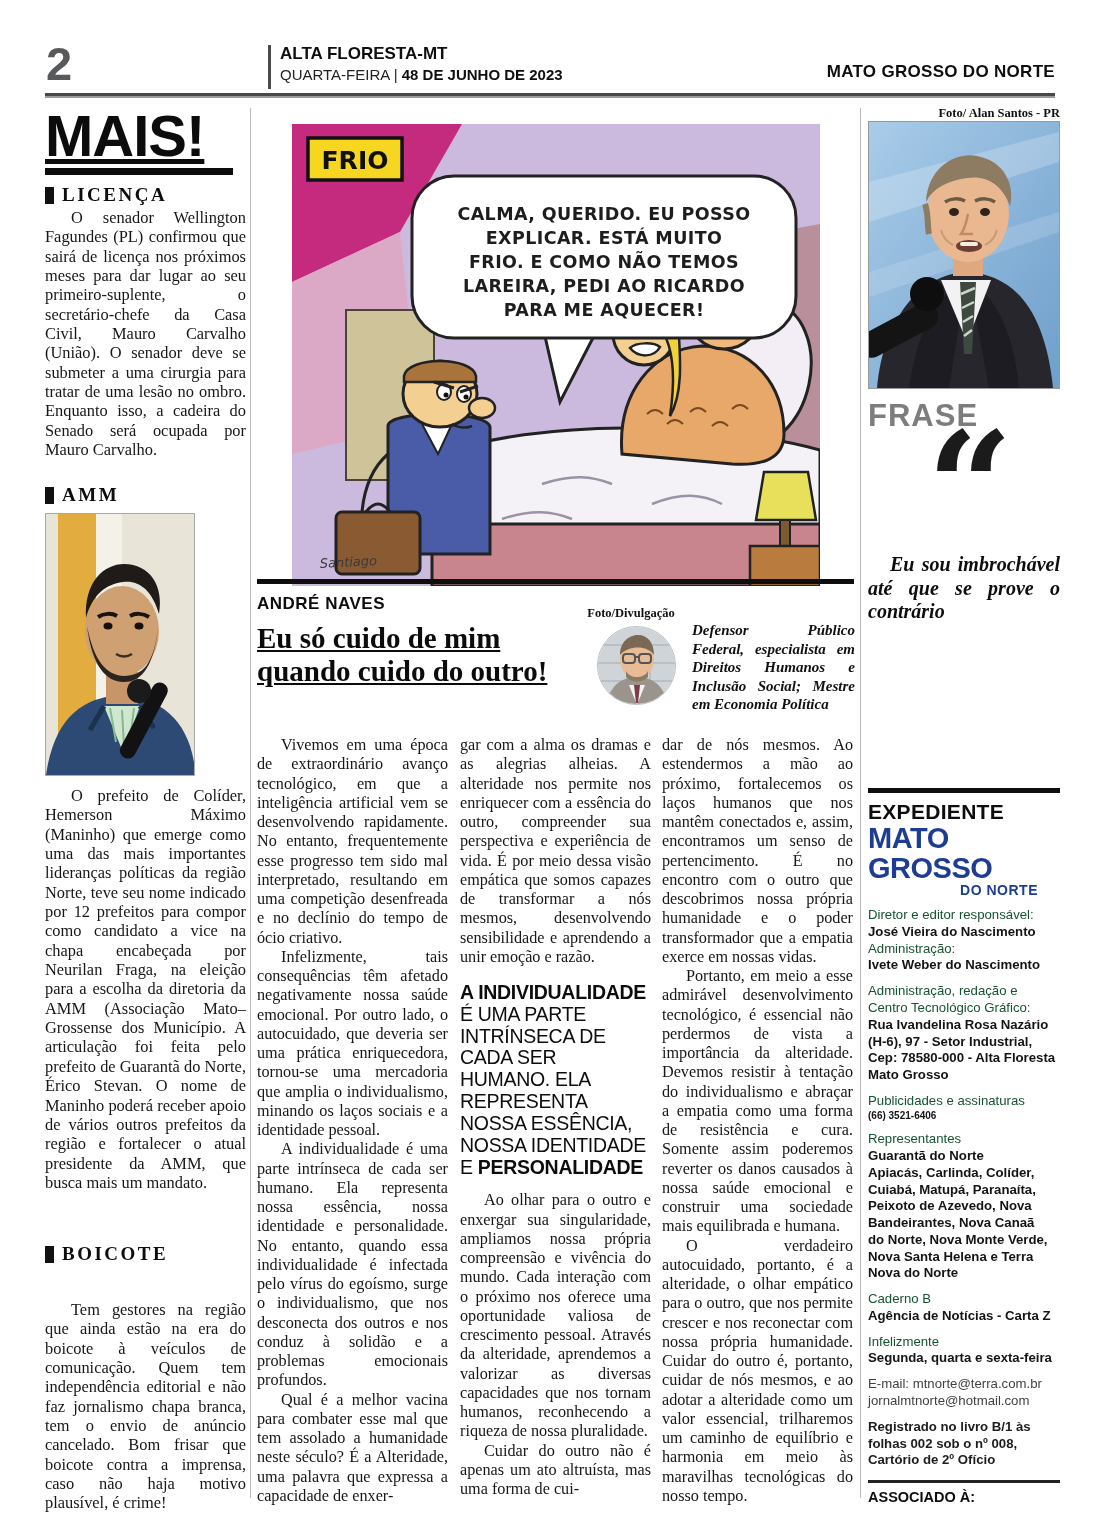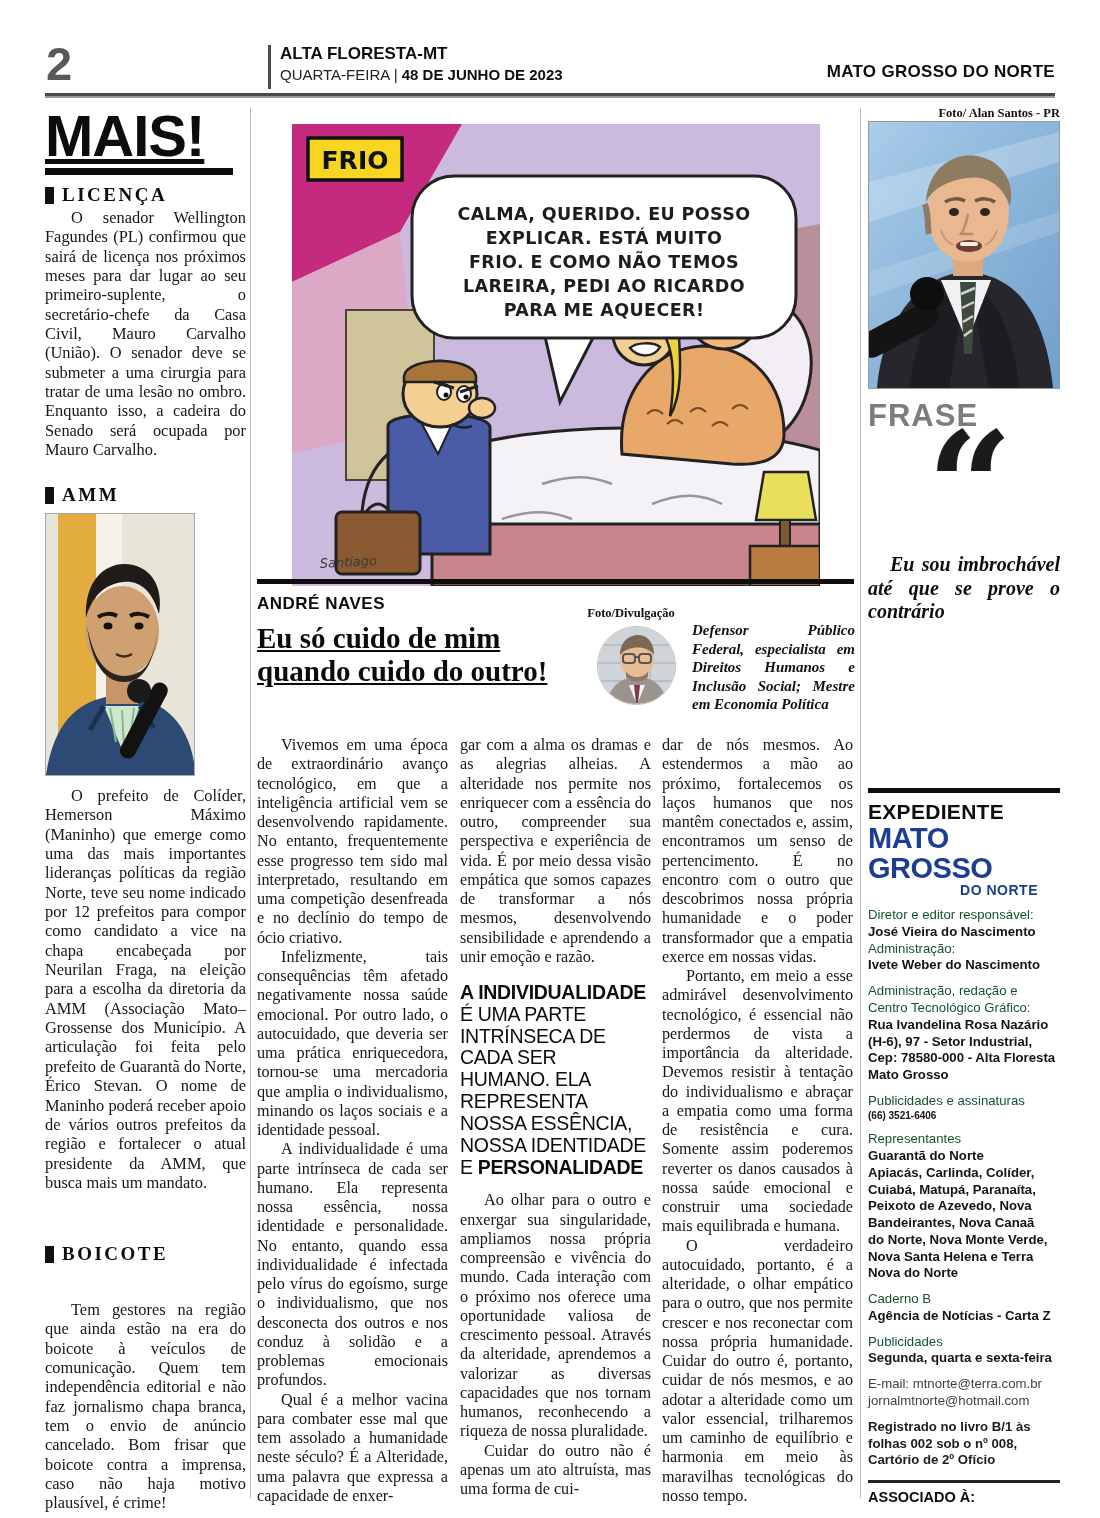--- a/index.html
+++ b/index.html
@@ -349,21 +349,21 @@
 Nova Santa Helena e Terra
 Nova do Norte</div>
     </div>
 
     <div class="blk">
       <div class="lbl">Caderno B</div>
       <div class="val">Agência de Notícias - Carta Z</div>
     </div>
 
     <div class="blk">
-      <div class="lbl">Publicidades</div>
+      <div class="lbl">Infelizmente</div>
       <div class="val">Segunda, quarta e sexta-feira</div>
     </div>
 
     <div class="blk plain">E-mail: mtnorte@terra.com.br
 jornalmtnorte@hotmail.com</div>
 
     <div class="blk reg">Registrado no livro B/1 às
 folhas 002 sob o nº 008,
 Cartório de 2º Ofício</div>
 

